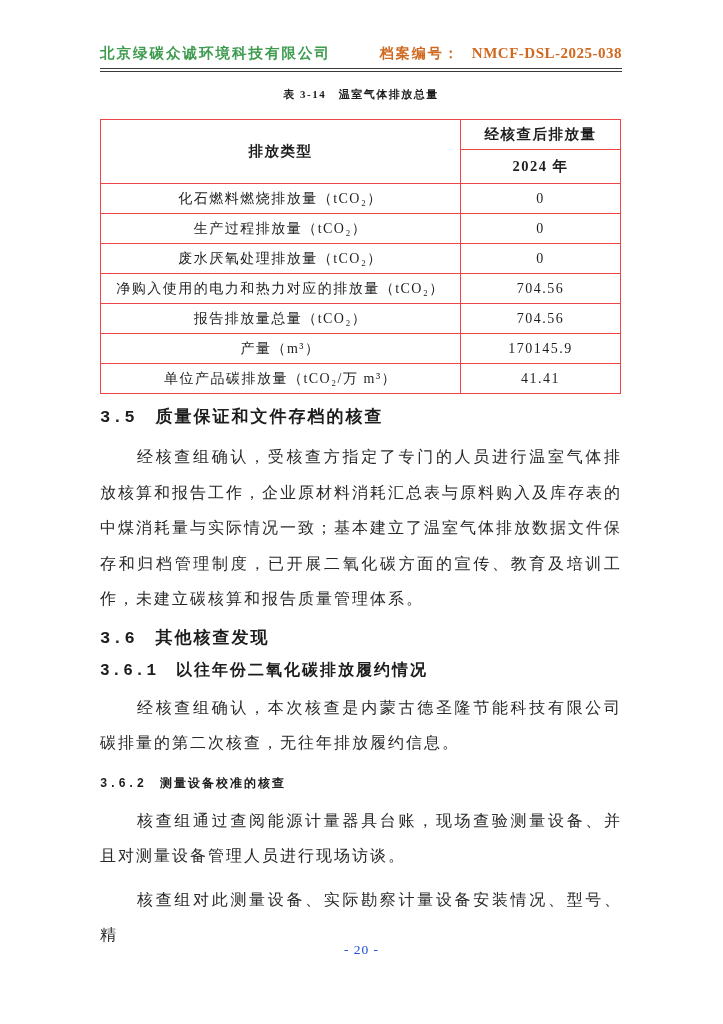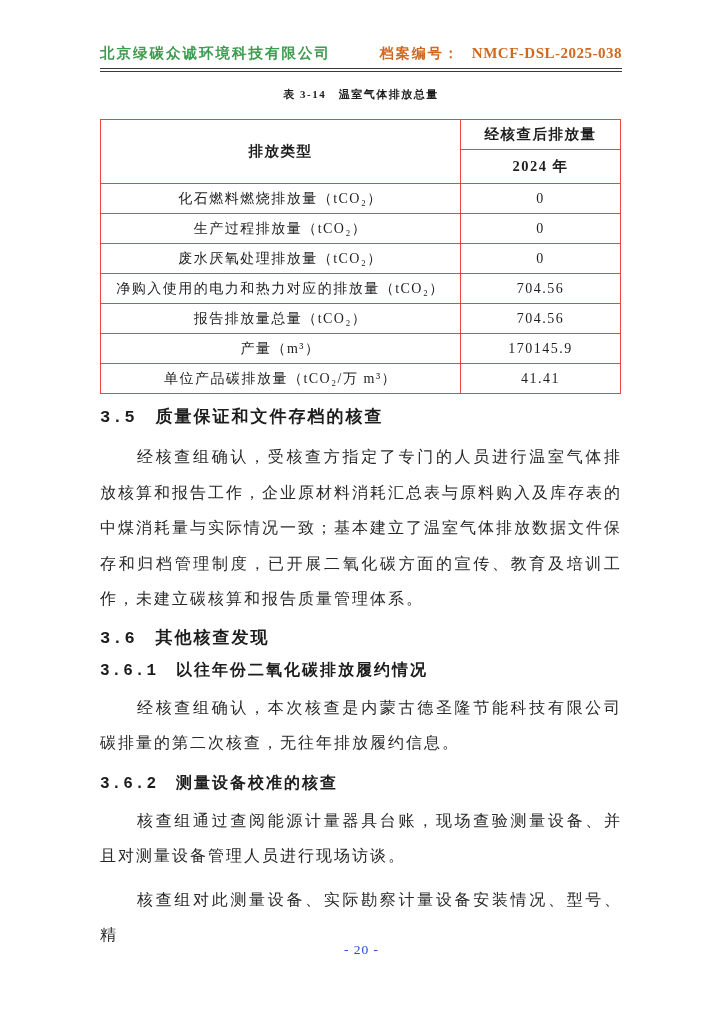--- a/index.html
+++ b/index.html
@@ -94,21 +94,21 @@
     font-weight: bold;
     font-size: 17px;
     letter-spacing: 2px;
     color: #1d1d1d;
     line-height: 24px;
     font-family: Liberation Mono, monospace;
   }
   .h35  { margin-top: 12px; }
   .h36  { margin-top: 10px; }
   .h361 { margin-top: 9px;  font-size: 16px; line-height: 22px; }
-  .h362 { margin-top: 12px; font-size: 16px; line-height: 22px; }
+  .h362 { margin-top: 12px; font-size: 12px; line-height: 22px; }
   .para {
     margin-top: 9px;
     font-size: 16px;
     line-height: 35.5px;
     letter-spacing: 2px;
     text-align: justify;
     text-indent: 37px;
     color: #292929;
   }
   .para-tight { margin-top: 8px; }

